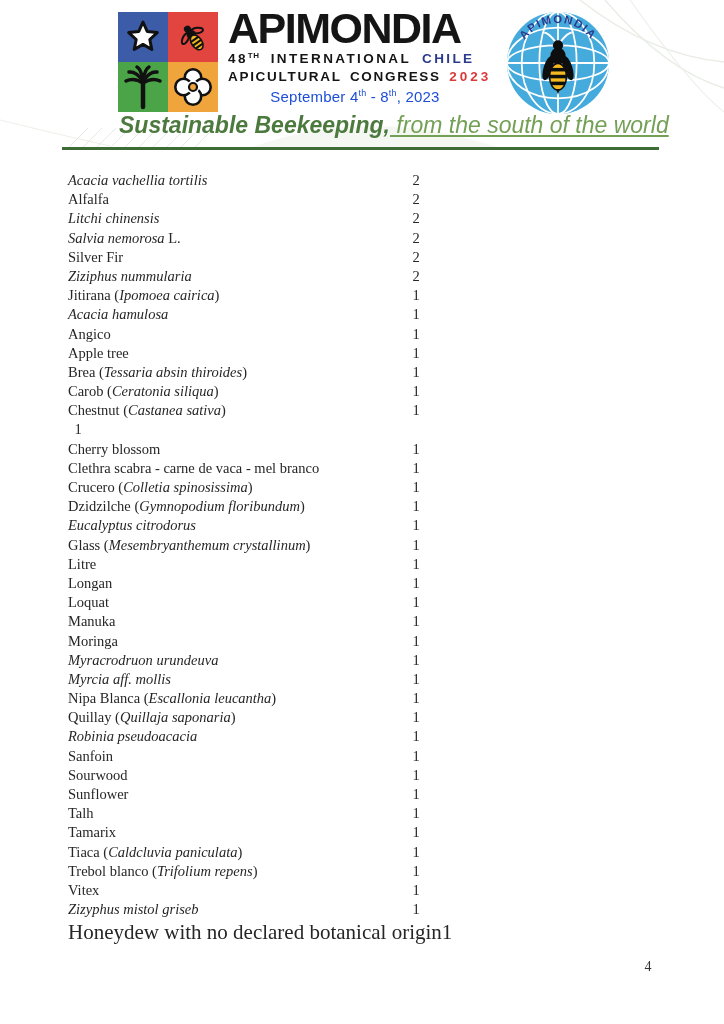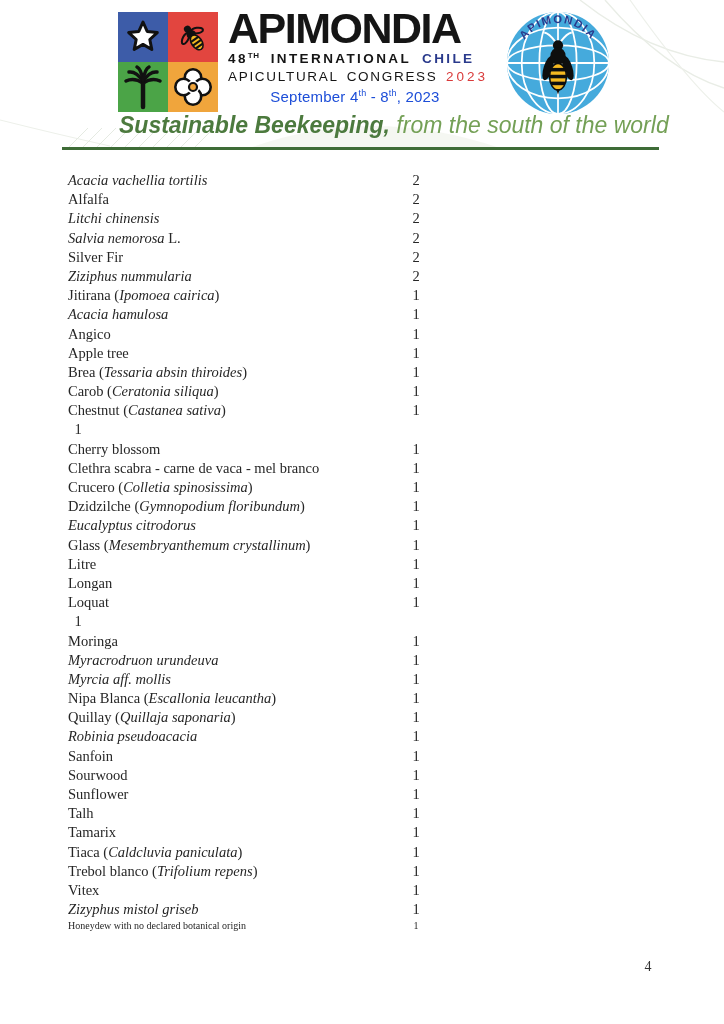--- a/index.html
+++ b/index.html
@@ -18,35 +18,35 @@
   .header-pattern{position:absolute;left:0;top:0;width:724px;height:165px;}
   .logo-squares{position:absolute;left:118px;top:12px;width:100px;height:100px;}
   .header-text{
     position:absolute;left:228px;top:10px;width:254px;
     font-family:"Liberation Sans", sans-serif;color:#151515;
   }
   .congress-title{font-size:43px;font-weight:bold;letter-spacing:-1.5px;line-height:37px;white-space:nowrap;}
   .hline2{margin-top:4px;font-size:13.5px;font-weight:bold;letter-spacing:2.4px;word-spacing:5px;white-space:nowrap;}
   .hline2 sup{font-size:8px;vertical-align:5px;letter-spacing:0.5px;}
   .chile{color:var(--chile-blue);}
-  .hline3{margin-top:3px;font-size:13.5px;font-weight:normal;letter-spacing:1.7px;word-spacing:3px;white-space:nowrap;}
+  .hline3{margin-top:3px;font-size:13.5px;font-weight:bold;letter-spacing:1.7px;word-spacing:3px;white-space:nowrap;}
   .year{color:var(--year-red);letter-spacing:3px;}
   .dates{margin-top:4px;font-size:15px;text-align:center;letter-spacing:0.2px;color:#1d4ed8;}
   .dates sup{font-size:9px;}
   .globe-logo{position:absolute;left:504px;top:9px;width:108px;height:108px;}
   .tagline{
     position:absolute;left:119px;top:112px;width:560px;
     font-family:"Liberation Sans", sans-serif;font-style:italic;font-size:23px;white-space:nowrap;
   }
   .tag-bold{font-weight:bold;color:var(--tagline-dark-green);}
-  .tag-rest{color:var(--tagline-light-green);}
+  .tag-rest{color:var(--tagline-light-green);text-decoration:underline;}
   .divider{position:absolute;left:62px;top:147px;width:597px;height:3px;background:var(--divider-green);}
   .list{position:absolute;left:68px;top:172px;width:358px;}
   .row{display:flex;align-items:baseline;height:19.2px;font-size:14.5px;}
-  .row.large{font-size:10px;}
+  .row.large{font-size:21px;}
   .row-name{flex:1;white-space:nowrap;}
   .row-count{width:20px;text-align:center;}
   .page-number{position:absolute;left:638px;top:959px;width:20px;text-align:center;font-size:14px;color:#333;}
 </style>
 </head>
 <body>
 
 <div class="header">
 
   <svg class="header-pattern" viewBox="0 0 724 165" aria-hidden="true">
@@ -243,20 +243,21 @@
     </div>
     <div class="row">
       <span class="row-name">Longan</span>
       <span class="row-count">1</span>
     </div>
     <div class="row">
       <span class="row-name">Loquat</span>
       <span class="row-count">1</span>
     </div>
     <div class="row">
+      <span class="row-name">Manuka</span>
       <span class="row-count">1</span>
     </div>
     <div class="row">
       <span class="row-name">Moringa</span>
       <span class="row-count">1</span>
     </div>
     <div class="row">
       <span class="row-name"><i>Myracrodruon urundeuva</i></span>
       <span class="row-count">1</span>
     </div>

